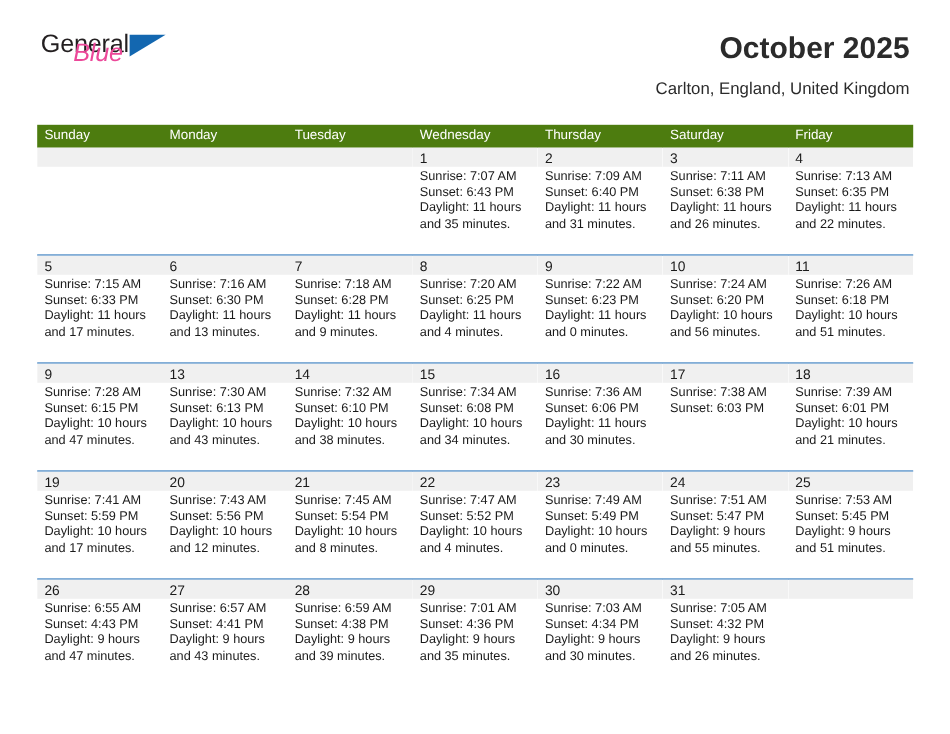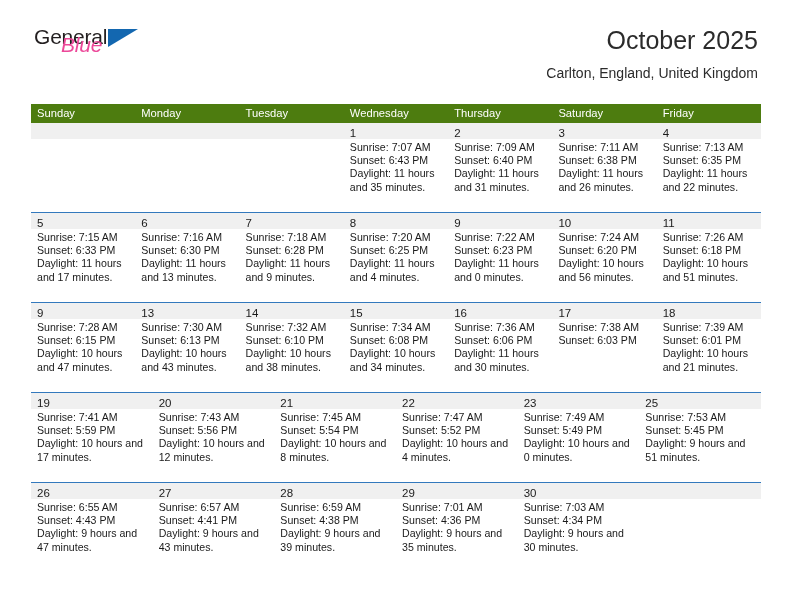--- a/index.html
+++ b/index.html
@@ -65,21 +65,21 @@
     font-style: italic;
   }
   .title-block {
     text-align: right;
     padding-top: 0px;
   }
   .cal-title {
     font-size: 25px;
     color: #2b2b2b;
     line-height: 29px;
-    font-weight: normal;
+    font-weight: bold;
     margin: 0;
   }
   .cal-subtitle {
     font-size: 14px;
     color: #2b2b2b;
     line-height: 18px;
     margin: 9px 0 0 0;
     font-weight: normal;
   }
 
@@ -371,20 +371,28 @@
           </div>
           <div class="day-cell">
             <div class="day-number-band"><span class="day-number">23</span></div>
             <div class="day-info">
               <div class="info-line">Sunrise: 7:49 AM</div>
               <div class="info-line">Sunset: 5:49 PM</div>
               <div class="daylight-line">Daylight: 10 hours and 0 minutes.</div>
             </div>
           </div>
           <div class="day-cell">
+            <div class="day-number-band"><span class="day-number">24</span></div>
+            <div class="day-info">
+              <div class="info-line">Sunrise: 7:51 AM</div>
+              <div class="info-line">Sunset: 5:47 PM</div>
+              <div class="daylight-line">Daylight: 9 hours and 55 minutes.</div>
+            </div>
+          </div>
+          <div class="day-cell">
             <div class="day-number-band"><span class="day-number">25</span></div>
             <div class="day-info">
               <div class="info-line">Sunrise: 7:53 AM</div>
               <div class="info-line">Sunset: 5:45 PM</div>
               <div class="daylight-line">Daylight: 9 hours and 51 minutes.</div>
             </div>
           </div>
         </div>
         <div class="week-row">
           <div class="day-cell">
@@ -420,20 +428,28 @@
             </div>
           </div>
           <div class="day-cell">
             <div class="day-number-band"><span class="day-number">30</span></div>
             <div class="day-info">
               <div class="info-line">Sunrise: 7:03 AM</div>
               <div class="info-line">Sunset: 4:34 PM</div>
               <div class="daylight-line">Daylight: 9 hours and 30 minutes.</div>
             </div>
           </div>
+          <div class="day-cell">
+            <div class="day-number-band"><span class="day-number">31</span></div>
+            <div class="day-info">
+              <div class="info-line">Sunrise: 7:05 AM</div>
+              <div class="info-line">Sunset: 4:32 PM</div>
+              <div class="daylight-line">Daylight: 9 hours and 26 minutes.</div>
+            </div>
+          </div>
           <div class="day-cell empty">
             <div class="day-number-band"><span class="day-number"></span></div>
           </div>
         </div>
       </div>
   </div>
 
 </div>
 
 </body></html>

